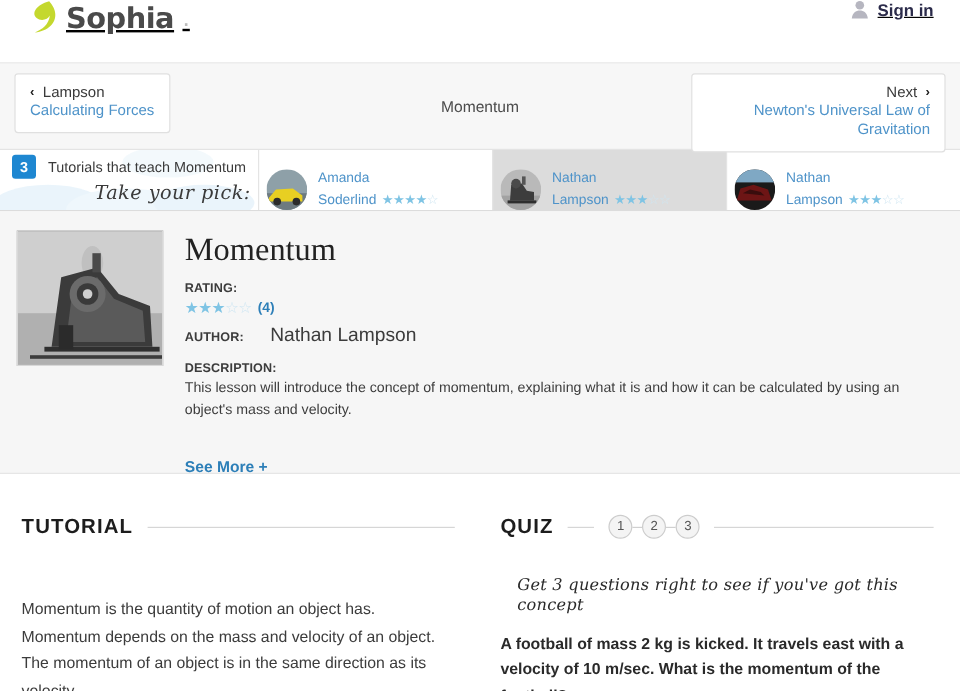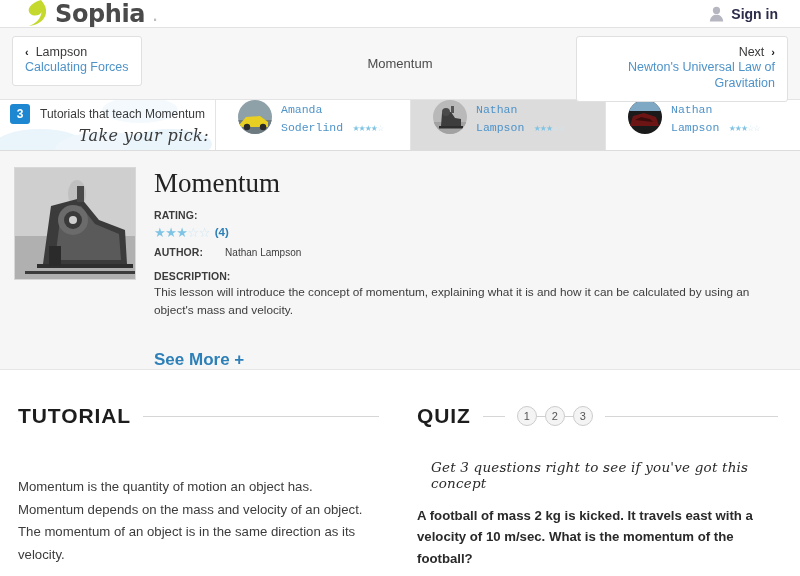--- a/index.html
+++ b/index.html
@@ -6,27 +6,28 @@
   html, body {
     width: 800px; height: 576px;
     overflow: hidden;
     background: #ffffff;
     font-family: "Liberation Sans", sans-serif;
     -webkit-font-smoothing: antialiased;
   }
 
   
   .header {
-    height: 28px;
-    background: #ffffff;
-    display: flex;
-    align-items: center;
+    height: 53px;
+    background: #ffffff;
+    display: flex;
+    align-items: flex-start;
     justify-content: space-between;
     padding: 0 22px 0 24px;
     border-bottom: 1px solid #e2e2e2;
+    text-decoration: underline;
   }
   .logo-wrap { display: flex; align-items: center; gap: 7px; }
   .logo-mark { width: 24px; height: 30px; display: block; }
   .logo-text {
     font-size: 24px;
     font-weight: bold;
     color: #4a4a4a;
     letter-spacing: -0.4px;
     font-family: "DejaVu Sans", sans-serif;
   }
@@ -122,27 +123,26 @@
     font-family: "DejaVu Serif", serif;
     font-style: italic;
     letter-spacing: 0.4px;
     margin-top: 2px;
   }
 
   .tcard {
     flex: 1 1 0;
     background: #ffffff;
     display: flex;
-    align-items: flex-start;
+    align-items: flex-end;
     gap: 9px;
-    padding: 0 22px;
+    padding: 0 6px;
     border-left: 1px solid #e4e4e4;
     cursor: pointer;
     min-width: 0;
-    font-family: Liberation Mono, monospace;
   }
   .tcard.selected { background: #dcdcdc; }
   .tcard.selected .tcard-name { color: #4e93c9; }
   .thumb {
     width: 34px; height: 34px;
     border-radius: 50%;
     flex-shrink: 0;
     overflow: hidden;
   }
   .tcard-meta { min-width: 0; }
@@ -187,30 +187,30 @@
     margin-top: 12px;
   }
   .rating-row { display: flex; align-items: center; gap: 5px; margin-top: 1px; }
   .rating-row .star { font-size: 13px; }
   .rating-count { font-size: 11.5px; color: #2d7fb8; font-weight: bold; }
   .author-row {
     display: flex; align-items: baseline; gap: 22px;
     margin-top: 5px;
   }
   .author-row .meta-label { margin-top: 0; }
-  .author-name { font-size: 10px; color: #3c3c3c; }
+  .author-name { font-size: 16px; color: #3c3c3c; }
   .desc {
     font-size: 11.8px;
     color: #3c3c3c;
     line-height: 1.5;
     margin-top: 2px;
     max-width: 640px;
   }
   .see-more {
-    font-size: 17px;
+    font-size: 13px;
     color: #2d7fb8;
     font-weight: bold;
     margin-top: 30px;
     display: inline-block;
     cursor: pointer;
   }
   .other-actions {
     position: absolute;
     top: 17px; right: 22px;
     border: 1px solid #8cb8d4;
@@ -230,21 +230,21 @@
     display: flex;
     padding: 34px 22px 0 18px;
     gap: 38px;
     background: #ffffff;
   }
   .col { flex: 1; min-width: 0; }
   .sec-head {
     display: flex; align-items: center; gap: 12px;
   }
   .sec-title {
-    font-size: 21px;
+    font-size: 17px;
     font-weight: bold;
     color: #1d1d1d;
     letter-spacing: 0.9px;
   }
   .rule { flex: 1; height: 1px; background: #d6d6d6; }
   .tutorial-body {
     margin-top: 48px;
     font-size: 13.2px;
     color: #3c3c3c;
     line-height: 1.72;

